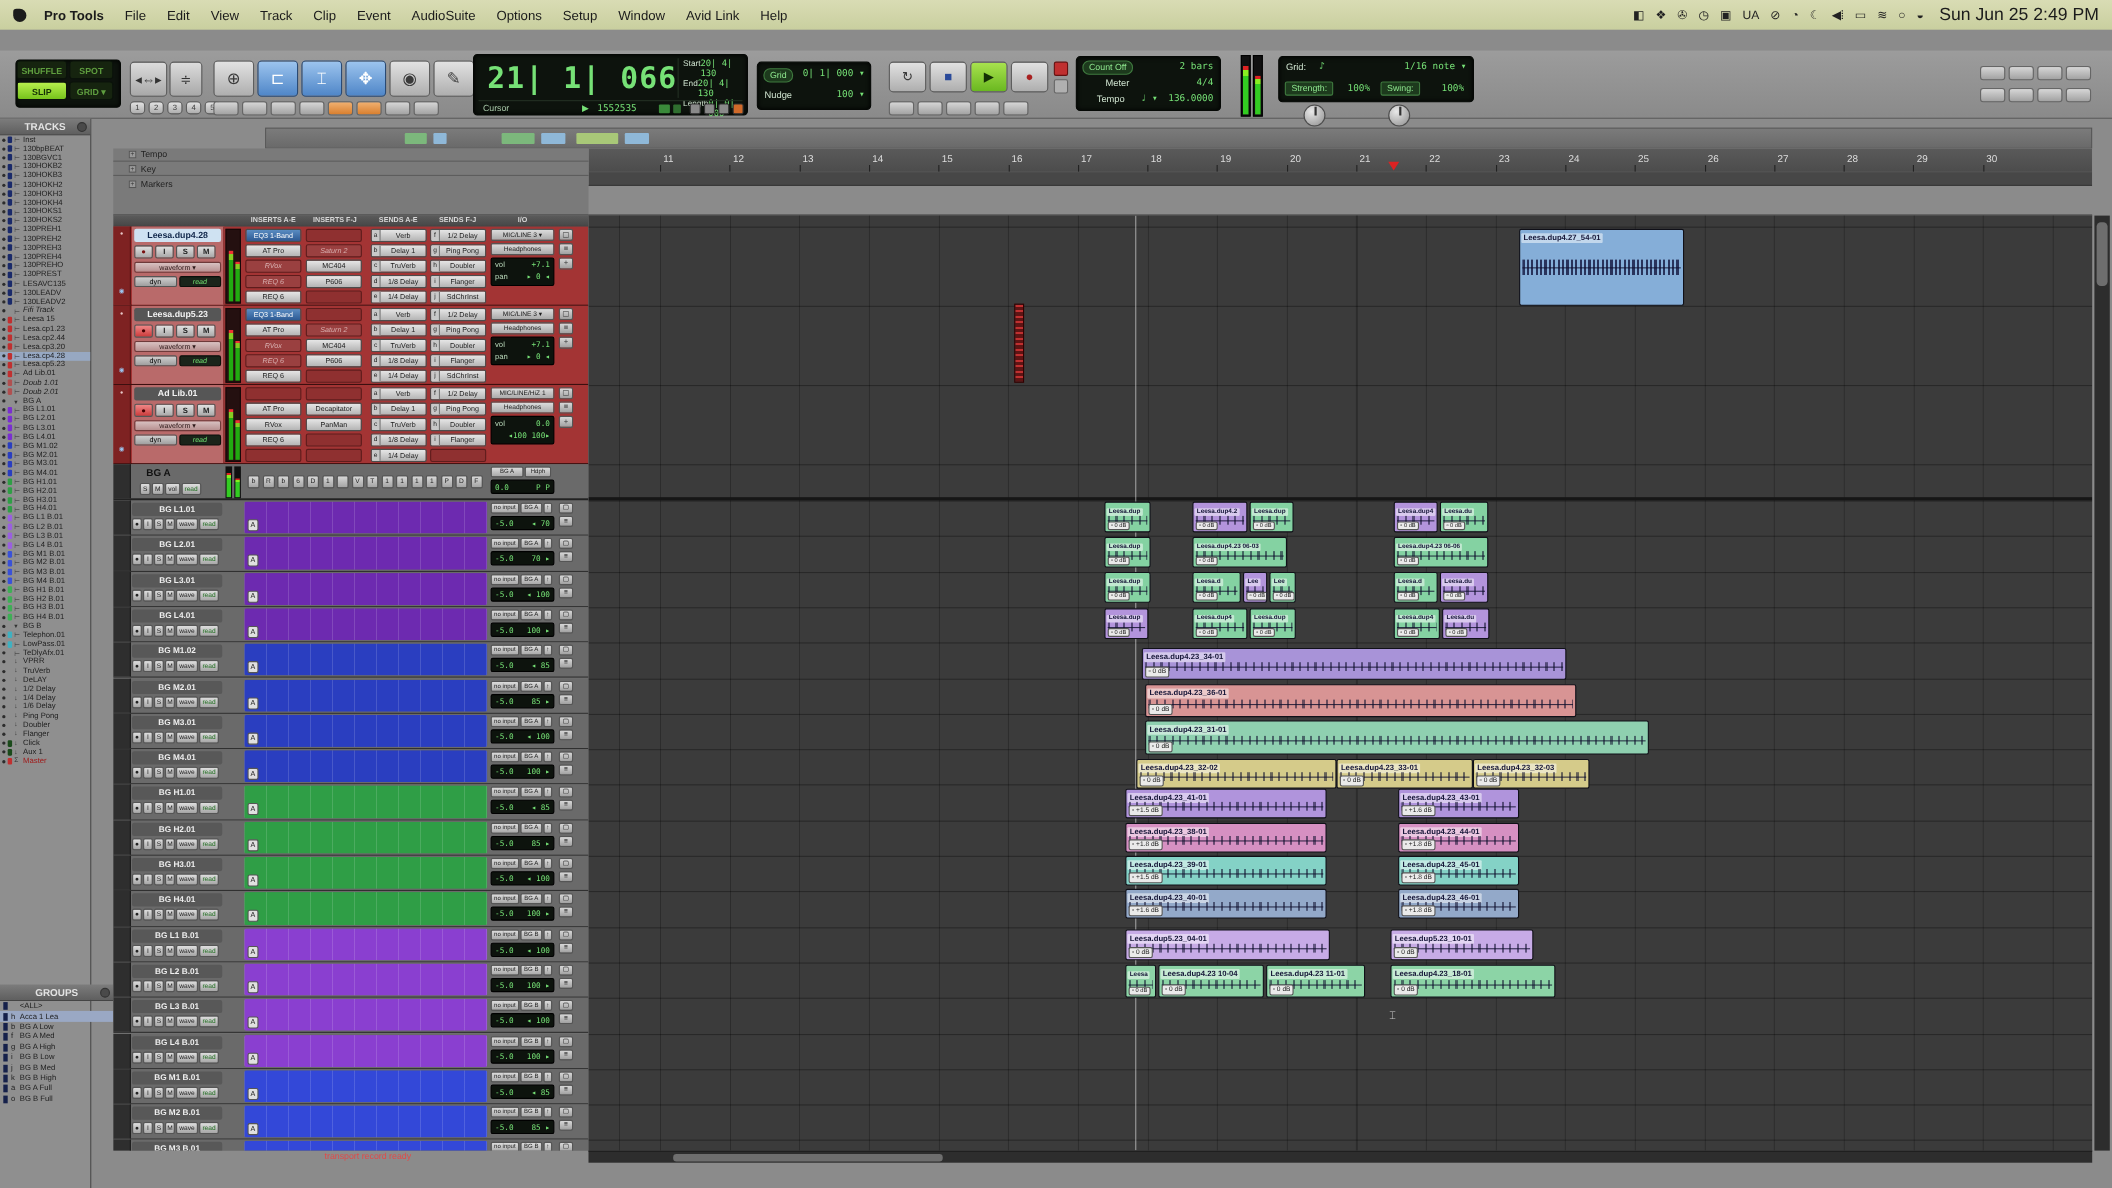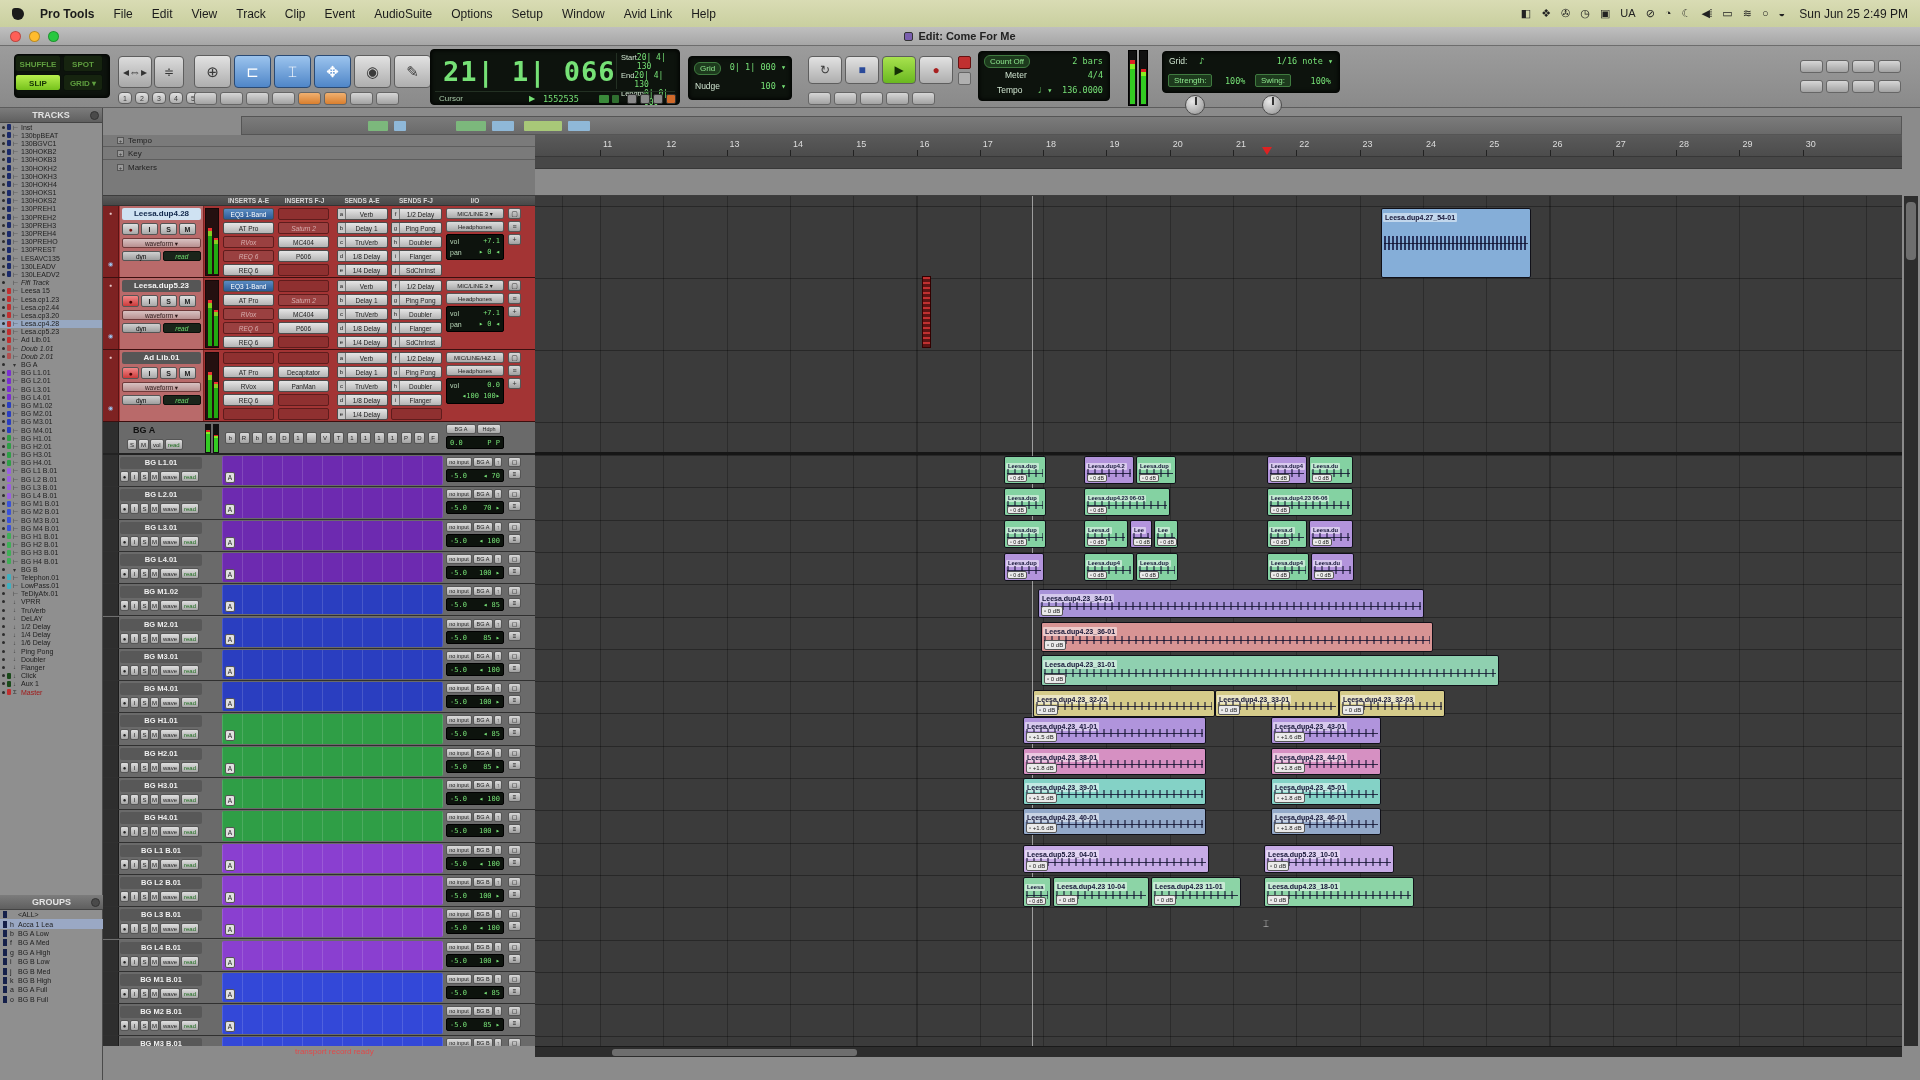--- a/index.html
+++ b/index.html
@@ -6,21 +6,21 @@
   *{box-sizing:border-box;font-family:"Liberation Sans",sans-serif;-webkit-font-smoothing:antialiased;}
   #app{position:relative;width:1920px;height:1080px;background:#8b8b8b;overflow:hidden;}
 
   
   .menubar{position:absolute;left:0;top:0;width:1920px;height:27px;background:linear-gradient(#d9dcb4,#c9cf9f);display:flex;align-items:center;padding:0 12px;font-size:12px;color:#1b1b1b;}
   .apple-dot{width:12px;height:12px;border-radius:3px 6px 6px 6px;background:#1b1b1b;margin-right:16px;}
   .menu-item{margin-right:19px;white-space:nowrap;}
   .menu-item.app{font-weight:bold;}
   .menu-right{margin-left:auto;display:flex;align-items:center;gap:14px;font-size:11px;}
   .status-glyph{font-size:11px;color:#222;}
-  .menu-clock{font-size:12px;}
+  .menu-clock{font-size:16px;}
 
   
   .titlebar{position:absolute;left:0;top:27px;width:1920px;height:19px;background:linear-gradient(#bfbfbf,#a6a6a6);border-bottom:1px solid #6d6d6d;display:flex;align-items:center;justify-content:center;font-size:11px;font-weight:bold;color:#222;}
   .lights{position:absolute;left:10px;top:4px;display:flex;gap:8px;}
   .light{width:11px;height:11px;border-radius:50%;border:1px solid rgba(0,0,0,.25);}
   .title-ico{display:inline-block;width:9px;height:9px;background:#7a5fae;border:1px solid #333;border-radius:2px;margin-right:5px;vertical-align:-1px;}
 
   
   .toolbar{position:absolute;left:0;top:46px;width:1920px;height:62px;background:linear-gradient(#9c9c9c,#8a8a8a);border-bottom:1px solid #5c5c5c;}
   .panel-dark{position:absolute;background:#0d130d;border:1px solid #050805;border-radius:4px;box-shadow:inset 0 0 4px #000;}
@@ -37,21 +37,21 @@
   .lcd-label{color:#cfe3cf;font-size:9px;}
   .lcd-val{color:#76e176;font-family:"DejaVu Sans Mono",monospace;}
   .pill{background:#1d3a1d;border:1px solid #3f7a3f;border-radius:6px;color:#8fe88f;font-size:8px;padding:0 5px;line-height:11px;}
   .big-counter{font-size:27px;font-weight:bold;letter-spacing:1px;}
   .knob{position:absolute;width:20px;height:20px;border-radius:50%;background:radial-gradient(circle at 35% 30%,#e8e8e8,#8e8e8e);border:1px solid #4c4c4c;}
   .knob:after{content:"";position:absolute;left:9px;top:1px;width:2px;height:8px;background:#333;}
   .meterbar{position:absolute;width:9px;background:#101010;border:1px solid #000;}
   .meterfill{position:absolute;left:1px;right:1px;bottom:1px;background:linear-gradient(#d22 0 8%, #8e2 8% 20%, #3c2 20%);}
 
   
-  .sidebar{position:absolute;left:0;top:108px;width:103px;height:972px;background:#8f8f8f;border-right:1px solid #4a4a4a;}
+  .sidebar{position:absolute;left:0;top:108px;width:83px;height:972px;background:#8f8f8f;border-right:1px solid #4a4a4a;}
   .side-hdr{height:15px;background:linear-gradient(#7c7c7c,#5f5f5f);color:#e3e3e3;font-size:9px;font-weight:bold;text-align:center;line-height:15px;position:relative;border-bottom:1px solid #444;}
   .side-hdr .disc{position:absolute;right:3px;top:3px;width:9px;height:9px;border-radius:50%;background:#4a4a4a;border:1px solid #333;}
   .tl-row{display:flex;align-items:center;height:8.2px;font-size:7px;color:#1d1d1d;padding-left:2px;white-space:nowrap;}
   .tl-row.sel{background:#97a8c2;}
   .tl-dot{width:3px;height:3px;border-radius:50%;background:#2c2c2c;margin-right:2px;flex:none;}
   .tl-chip{width:4px;height:6px;margin-right:2px;flex:none;border-radius:1px;}
   .tl-glyph{width:8px;font-size:6px;color:#333;flex:none;}
   .grp-row{display:flex;align-items:center;height:9.4px;font-size:7px;color:#1d1d1d;padding-left:3px;}
   .grp-row.sel{background:#9aa8c4;}
   .grp-chip{width:4px;height:7px;background:#15204a;margin-right:3px;flex:none;}
@@ -157,29 +157,20 @@
 
   <div class="menubar">
     <span class="apple-dot"></span>
     <span id="menu-items"><span class="menu-item app">Pro Tools</span><span class="menu-item">File</span><span class="menu-item">Edit</span><span class="menu-item">View</span><span class="menu-item">Track</span><span class="menu-item">Clip</span><span class="menu-item">Event</span><span class="menu-item">AudioSuite</span><span class="menu-item">Options</span><span class="menu-item">Setup</span><span class="menu-item">Window</span><span class="menu-item">Avid Link</span><span class="menu-item">Help</span></span>
     <span class="menu-right">
       <span id="status-icons"><span class="status-glyph" style="margin-left: 10px;">◧</span><span class="status-glyph" style="margin-left: 10px;">❖</span><span class="status-glyph" style="margin-left: 10px;">✇</span><span class="status-glyph" style="margin-left: 10px;">◷</span><span class="status-glyph" style="margin-left: 10px;">▣</span><span class="status-glyph" style="margin-left: 10px;">UA</span><span class="status-glyph" style="margin-left: 10px;">⊘</span><span class="status-glyph" style="margin-left: 10px;">◔</span><span class="status-glyph" style="margin-left: 10px;">☾</span><span class="status-glyph" style="margin-left: 10px;">◀⦙</span><span class="status-glyph" style="margin-left: 10px;">▭</span><span class="status-glyph" style="margin-left: 10px;">≋</span><span class="status-glyph" style="margin-left: 10px;">○</span><span class="status-glyph" style="margin-left: 10px;">◒</span></span>
       <span class="menu-clock">Sun Jun 25  2:49 PM</span>
     </span>
   </div>
 
-  <div class="titlebar">
-    <span class="lights">
-      <span class="light" style="background:#ff5f57"></span>
-      <span class="light" style="background:#febc2e"></span>
-      <span class="light" style="background:#28c840"></span>
-    </span>
-    <span class="title-ico"></span>
-    <span>Edit: Come For Me</span>
-  </div>
 
   <div class="toolbar">
     <div class="panel-dark" style="left:14px;top:8px;width:96px;height:44px">
       <div class="em-grid" id="edit-modes">
           <div class="em-btn">SHUFFLE</div>
           <div class="em-btn">SPOT</div>
           <div class="em-btn active">SLIP</div>
           <div class="em-btn">GRID ▾</div>
         </div>
     </div>

